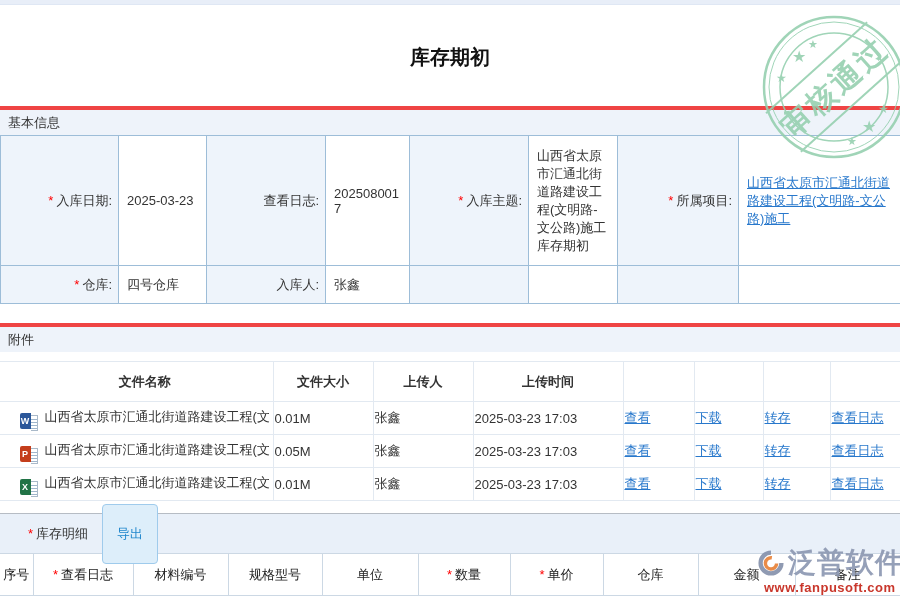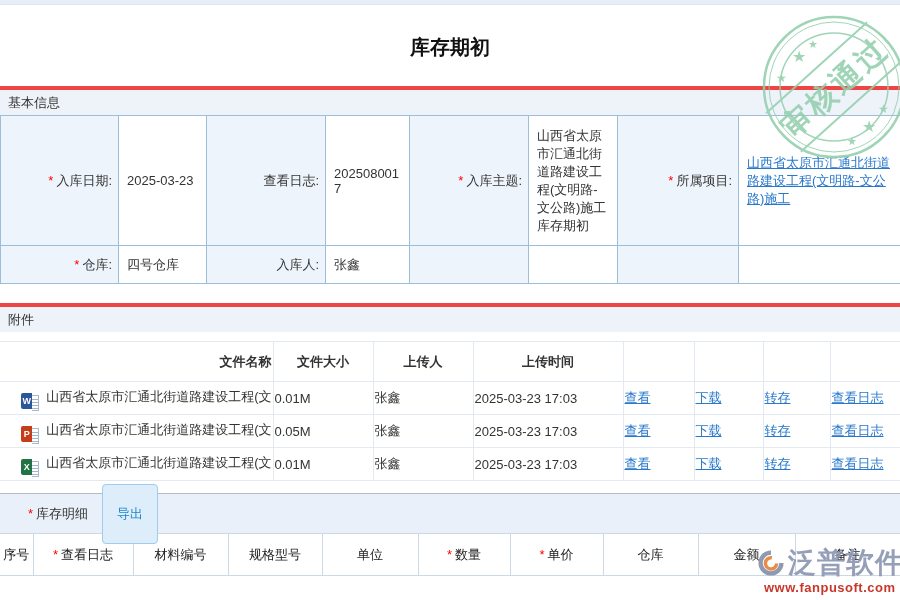--- a/index.html
+++ b/index.html
@@ -2,21 +2,21 @@
 <html><head>
 <meta charset="utf-8">
 <style>
   html,body{margin:0;padding:0;}
   body{
     width:900px;height:600px;overflow:hidden;position:relative;
     background:#fff;color:#333;
     font-family:"Liberation Sans","DejaVu Sans",sans-serif;font-size:13px;
   }
   .topbar{height:4px;background:#e8eef8;border-bottom:1px solid #dfe7f4;}
-  .title{margin:0;height:81px;line-height:84px;text-align:center;
+  .title{margin:10px;height:81px;line-height:84px;text-align:center;
          font-size:20px;font-weight:bold;color:#111;}
   
   .secbar{border-top:4px solid #ef4444;background:#eef3fa;height:25px;
           line-height:25px;padding-left:8px;color:#333;}
   .secbar3{border-top:1px solid #b6bcc4;background:#e9f0f9;height:39px;
            display:flex;align-items:center;padding-left:28px;}
   .req{color:#f00;margin-right:3px;}
   
   table{border-collapse:collapse;table-layout:fixed;width:900px;}
   .t1 td{border:1px solid #9dbdd8;vertical-align:middle;word-break:break-all;}
@@ -24,21 +24,21 @@
   .t1 .val{background:#fff;text-align:left;padding:4px 8px;}
   .r1{height:130px;} .r2{height:38px;} .r3{height:40px;}
   a.link{color:#2878cc;text-decoration:underline;cursor:pointer;}
   
   .t2 th,.t2 td{border:1px solid #e2e9f1;vertical-align:middle;background:#fff;}
   .t2 tr>*:first-child{border-left:none;}
   .t2 tr>*:last-child{border-right:none;}
   .t2 thead tr{height:40px;}
   .t2 tbody tr{height:33px;}
   .t2 th{font-weight:bold;color:#333;text-align:center;}
-  .t2 th.name,.t2 td.name{text-align:right;padding-left:18px;}
+  .t2 th.name,.t2 td.name{text-align:center;padding-left:18px;}
   .t2 td{text-align:left;}
   .t2{border-bottom:1px solid #a7c3dc;}
   
   .ficon{display:inline-flex;width:18px;height:16px;margin-right:7px;vertical-align:-3px;}
   .ficon .box{width:11px;height:16px;color:#fff;font-size:9px;font-weight:bold;
       display:flex;align-items:center;justify-content:center;border-radius:2px 0 0 2px;}
   .ficon .page{width:6px;height:12px;margin-top:2px;border:1px solid #a9b9c9;border-left:none;
       background-image:repeating-linear-gradient(to bottom,#9fb6cc 0 1px,transparent 1px 3px);
       background-color:#fff;background-clip:content-box;padding:1px 0;}
   .ic-word .box{background:#2b579a;}

